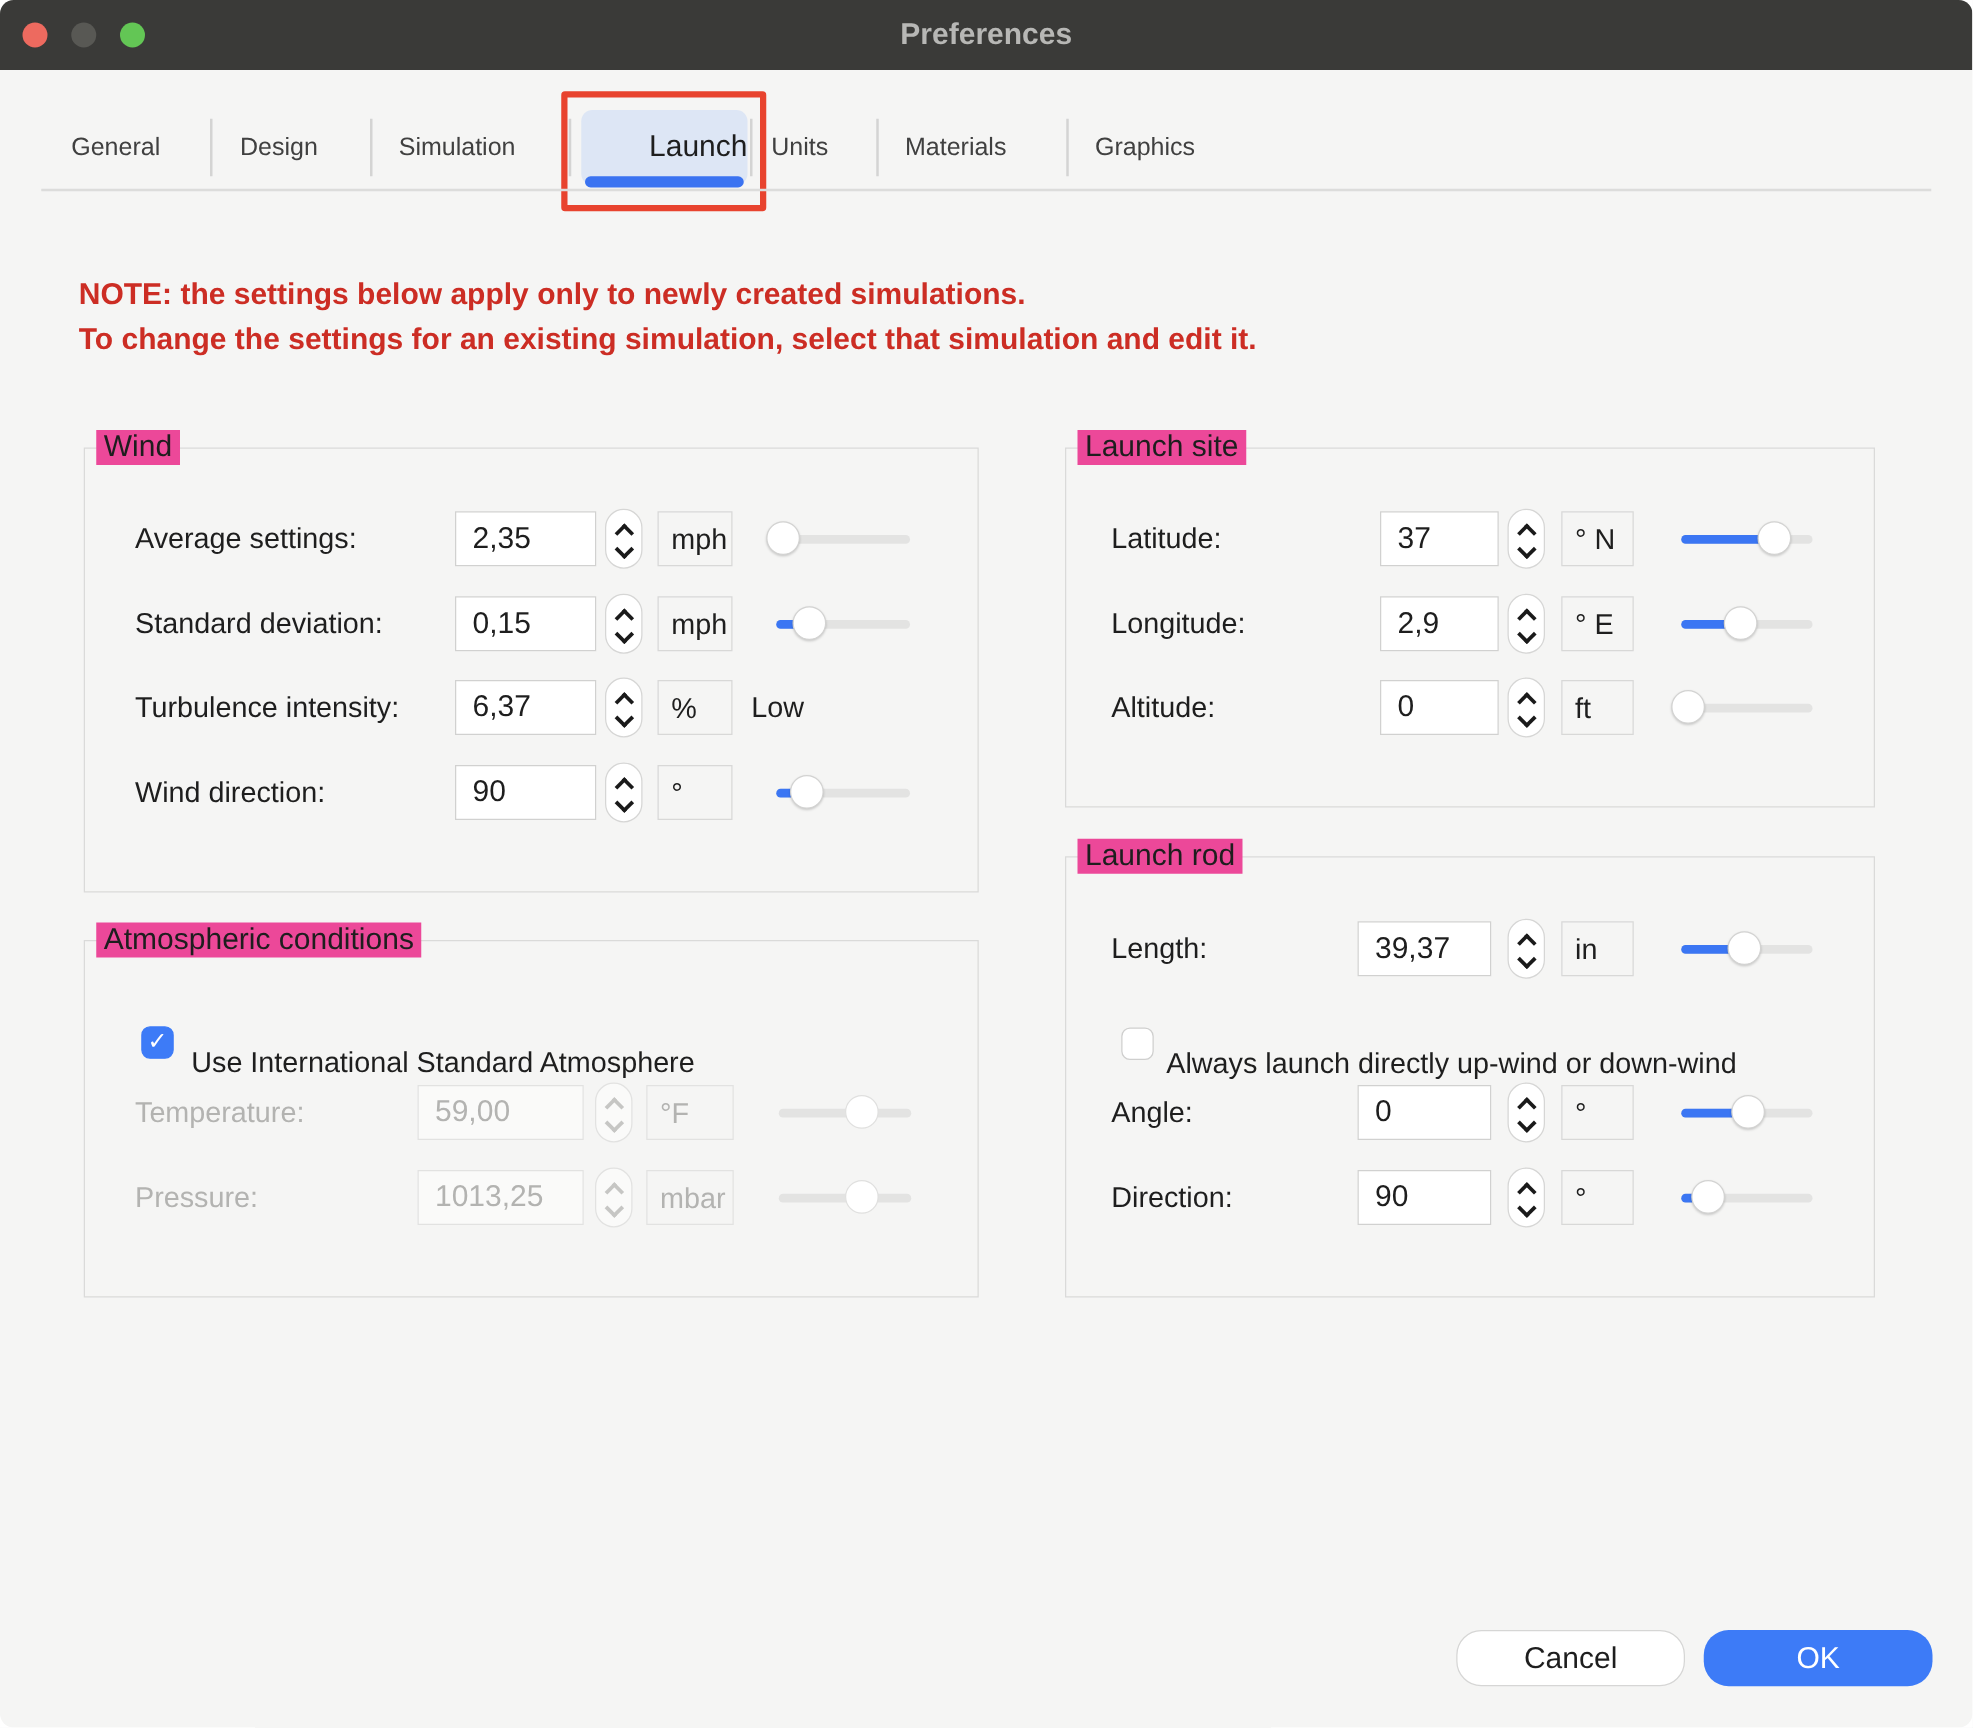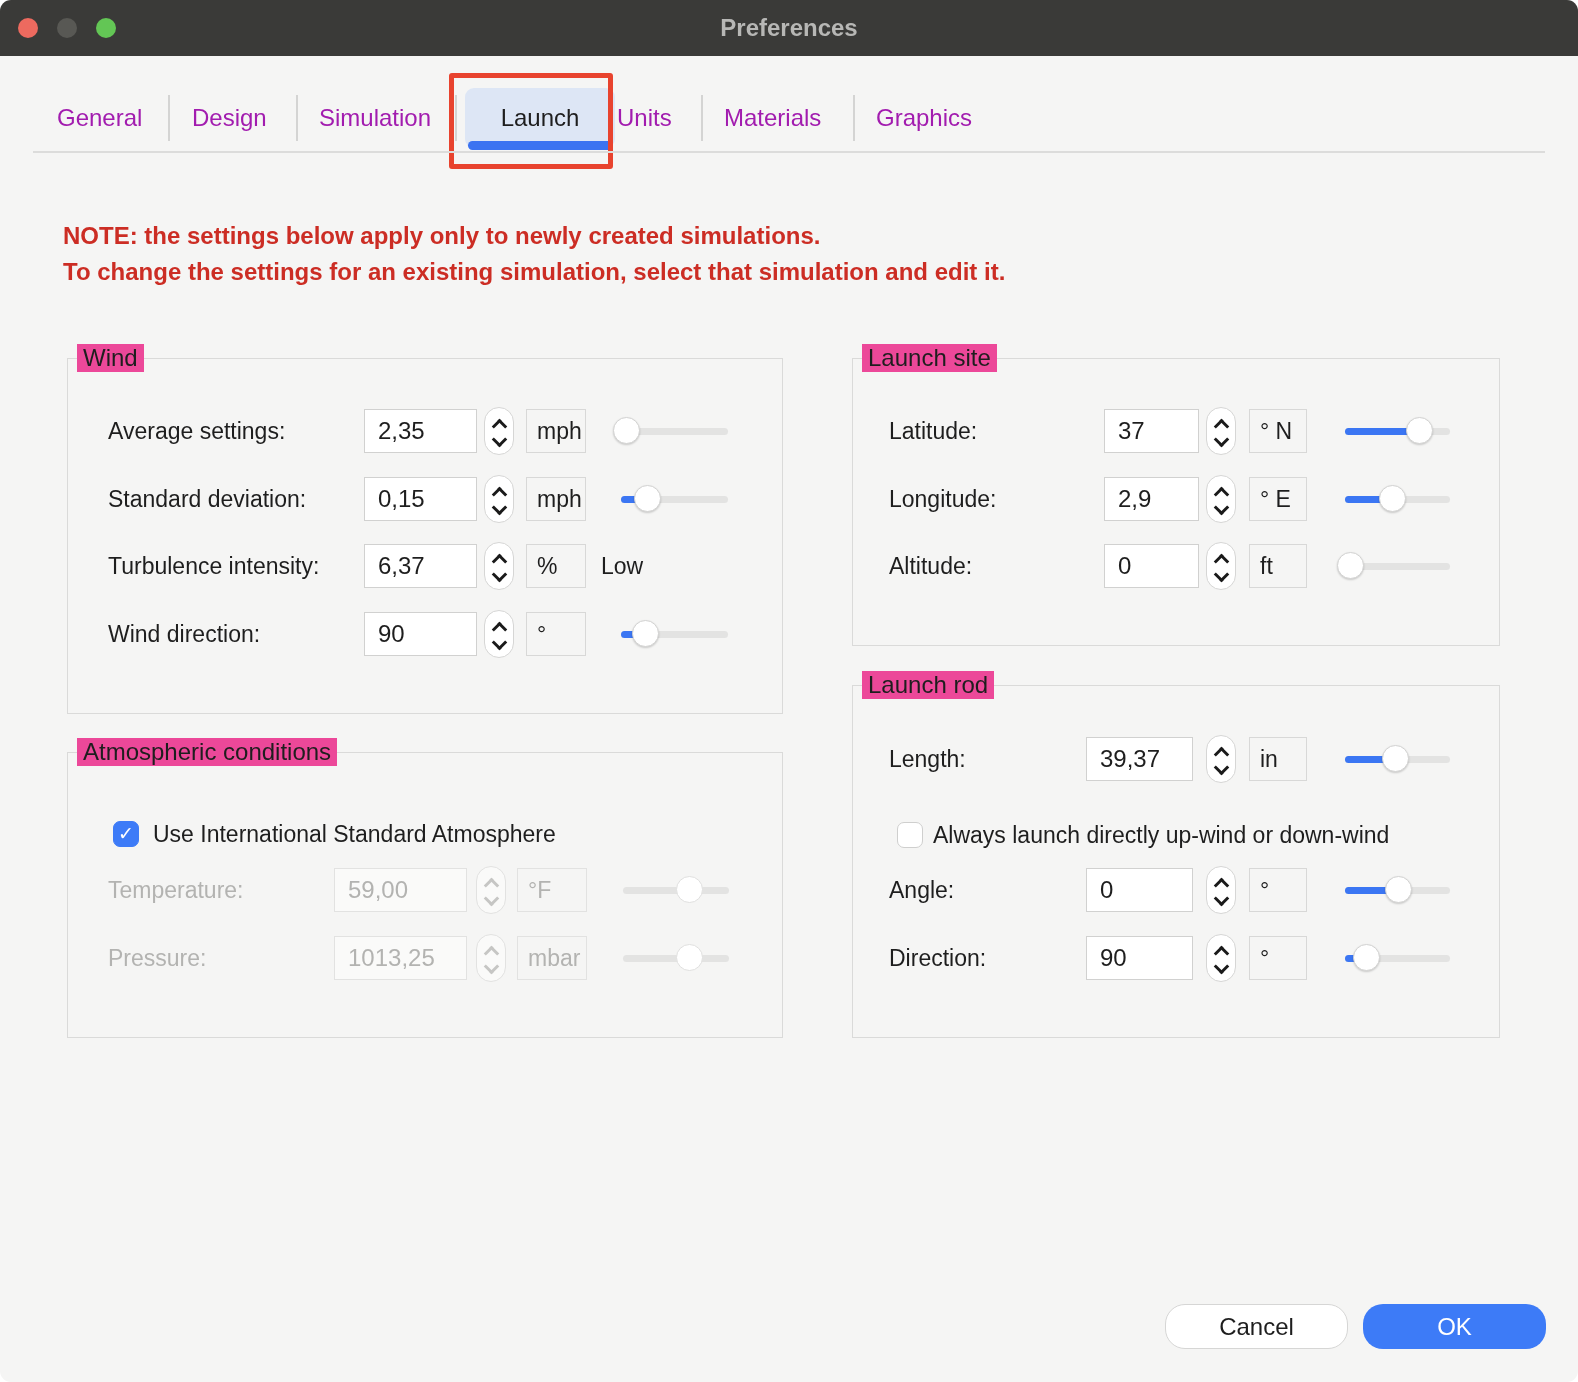--- a/index.html
+++ b/index.html
@@ -8,24 +8,24 @@
   
   .titlebar{position:absolute;left:0;top:0;width:100%;height:56px;background:#3a3a38;}
   .titlebar .title{position:absolute;left:0;right:0;top:0;line-height:56px;text-align:center;
                    font-size:24px;font-weight:bold;color:#b7b7b5;}
   .light{position:absolute;top:18px;width:20px;height:20px;border-radius:50%;}
   .light.red{left:18px;background:#ed6a5f;}
   .light.gray{left:57px;background:#585854;}
   .light.green{left:96px;background:#63c655;}
   
   .tabbar{position:absolute;left:0;top:88px;width:100%;height:60px;}
-  .tab{position:absolute;top:0;line-height:60px;font-size:24px;color:#a21caf;white-space:nowrap;cursor:default;}
+  .tab{position:absolute;top:0;line-height:60px;font-size:20px;color:#404040;white-space:nowrap;cursor:default;}
   .sep{position:absolute;top:7px;width:2px;height:46px;background:#d4d4d3;}
-  .tab-selected{position:absolute;top:0;left:465px;width:150px;height:60px;background:#dde6f5;border-radius:9px;
-                text-align:center;line-height:60px;font-size:24px;}
+  .tab-selected{position:absolute;top:0;left:465px;width:133px;height:60px;background:#dde6f5;border-radius:9px;
+                text-align:right;line-height:60px;font-size:24px;}
   .tab-underline{position:absolute;left:3px;right:3px;bottom:-2px;height:9px;border-radius:4.5px;background:#3b73f1;}
   .annotation{position:absolute;left:449px;top:-15px;width:164px;height:96px;border:5px solid #e8432e;
               border-radius:3px;box-sizing:border-box;}
   .tabdivider{position:absolute;left:33px;right:33px;top:151px;height:2px;background:#dcdcdb;}
   
   .note{position:absolute;left:63px;top:218px;font-size:24px;font-weight:bold;color:#cc2d24;line-height:36px;}
   
   .group{position:absolute;border:1px solid #dadad9;box-sizing:border-box;}
   .gtitle{position:absolute;top:-15px;left:9px;margin:0;padding:0 6px;background:#ec4899;
           font-size:24px;font-weight:normal;color:#1e1e1e;white-space:nowrap;}
@@ -60,21 +60,21 @@
   .g-site .lbl{left:36px}  .g-site .field{left:251px;width:95px}  .g-site .spinner{left:353px}
   .g-site .unit{left:396px;width:58px} .g-site .slider{left:492px;width:105px}
   .g-rod .lbl{left:36px}   .g-rod .field{left:233px;width:107px}  .g-rod .spinner{left:353px}
   .g-rod .unit{left:396px;width:58px}  .g-rod .slider{left:492px;width:105px}
   
   .checkbox{width:26px;height:26px;box-sizing:border-box;background:#ffffff;border:1.5px solid #cfcfce;
             border-radius:7px;text-align:center;}
   .checkbox .check{display:none;font-size:19px;font-weight:bold;color:#ffffff;line-height:24px;}
   .checkbox.checked{background:#3d7bf7;border-color:#3d7bf7;}
   .checkbox.checked .check{display:block;}
-  .cblbl{font-size:23px;color:#1e1e1e;white-space:nowrap;}
+  .cblbl{font-size:23px;color:#1e1e1e;white-space:nowrap;margin-top:16px;}
   
   .row.disabled .lbl,.row.disabled .unit{color:#b3b3b1;}
   .row.disabled .field{background:#fafaf9;border-color:#e2e2e1;color:#b3b3b1;}
   .row.disabled .spinner{background:#fafaf9;border-color:#e2e2e1;}
   .row.disabled .chev{border-color:#c6c6c4;}
   .row.disabled .unit{border-color:#e2e2e1;}
   .row.disabled .thumb{border-color:#e0e0df;box-shadow:none;}
   
   .btn{position:absolute;top:1304px;width:183px;height:45px;border-radius:20px;font-family:inherit;
        font-size:24px;cursor:default;}

